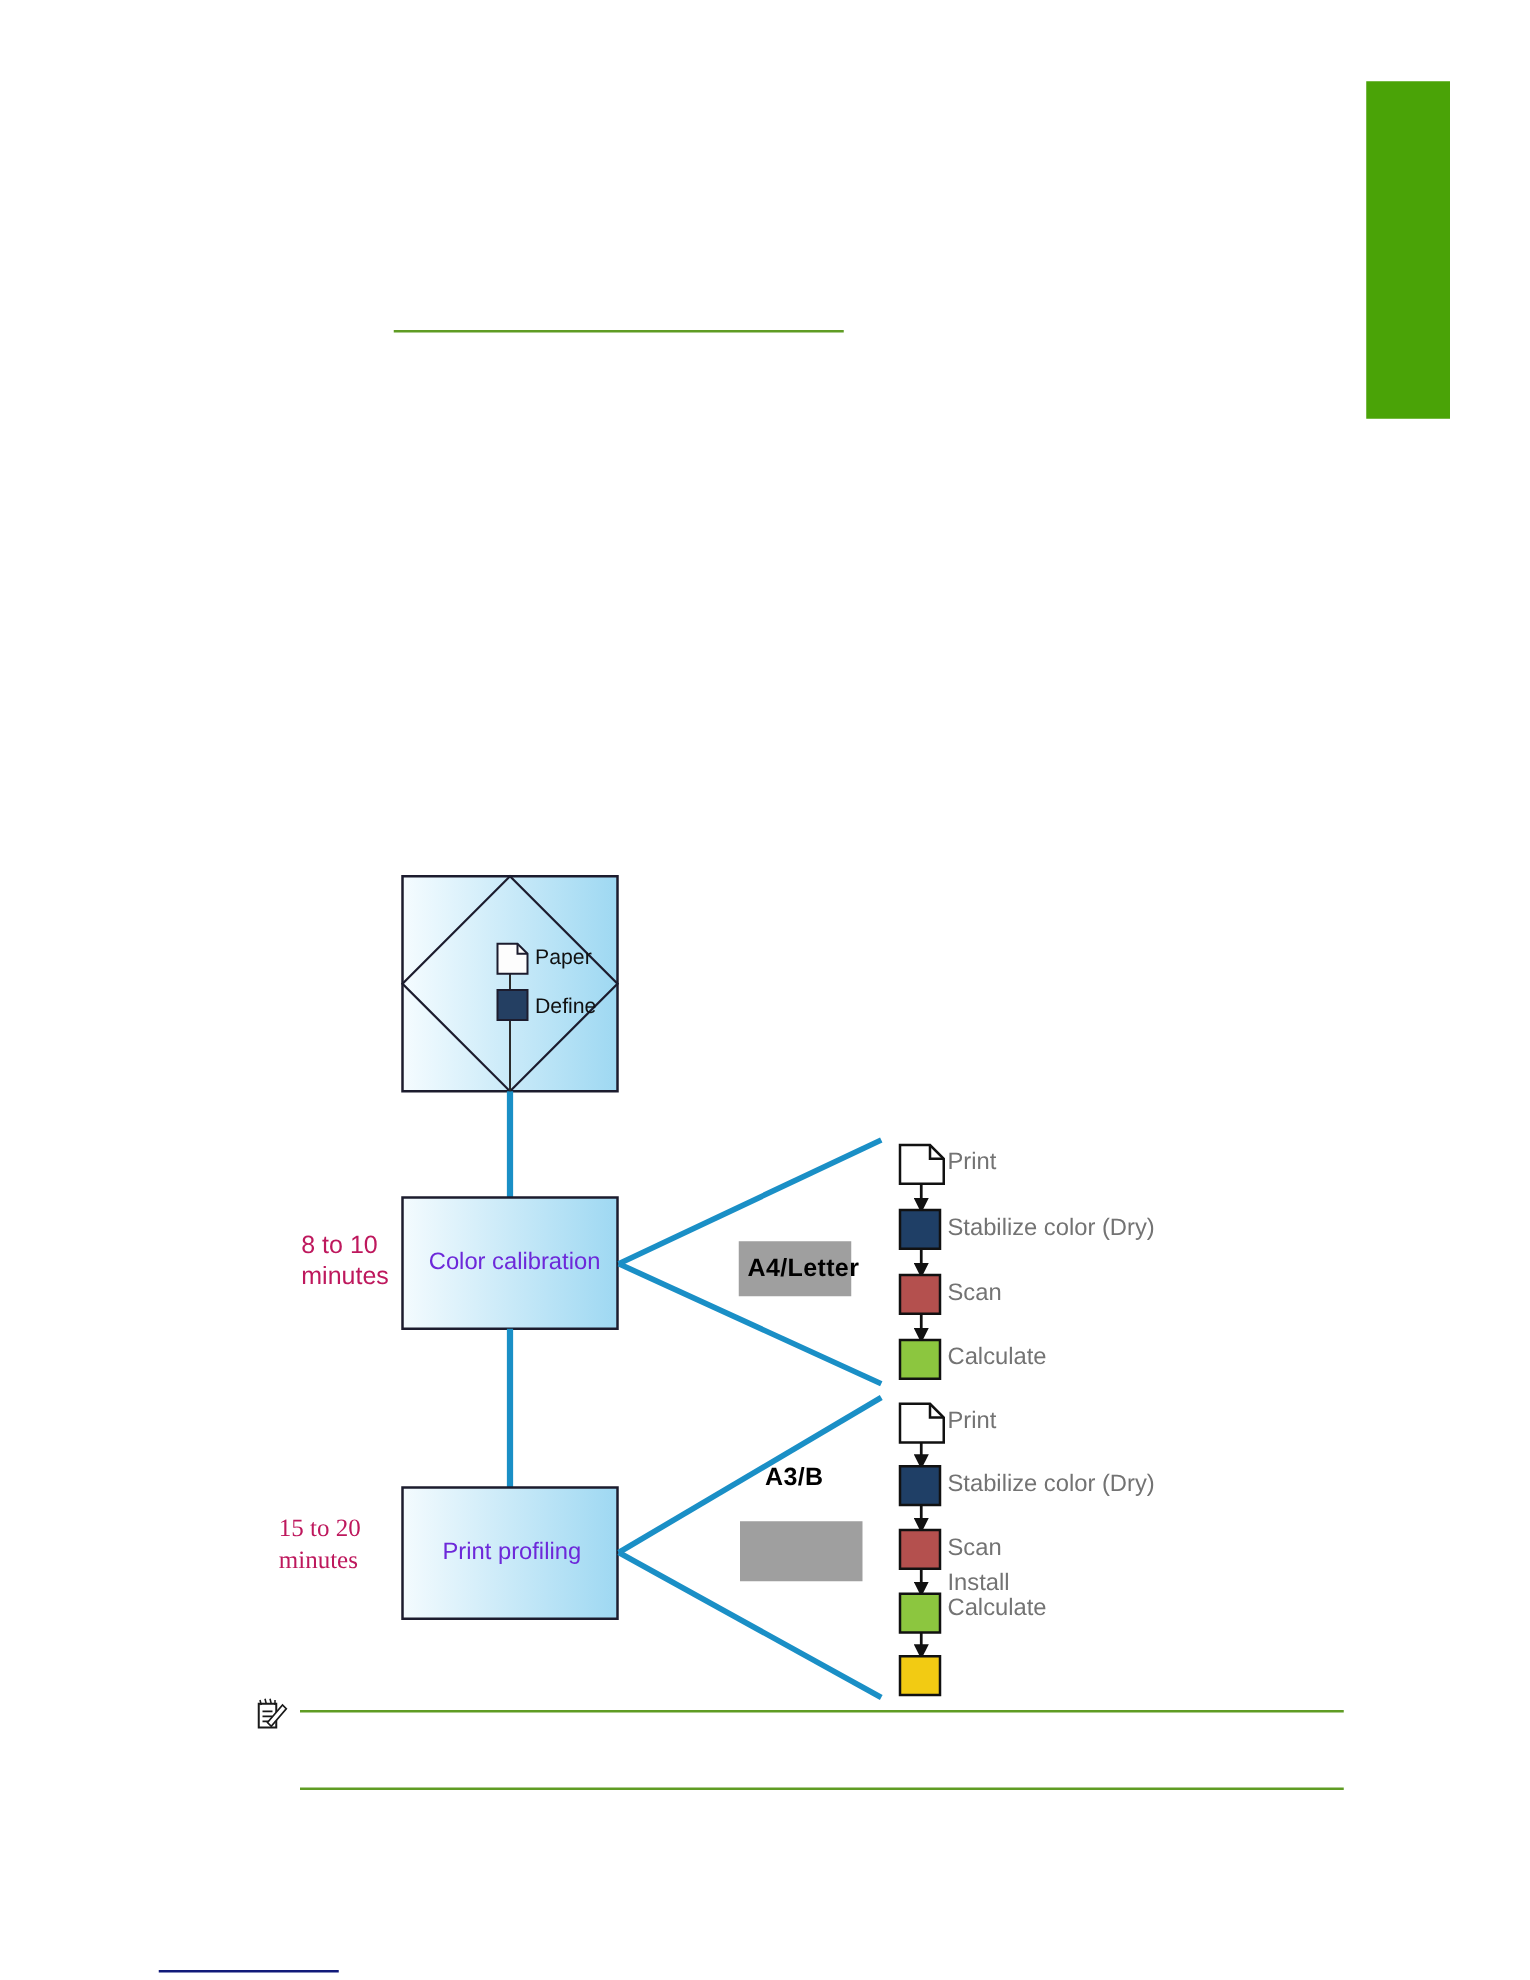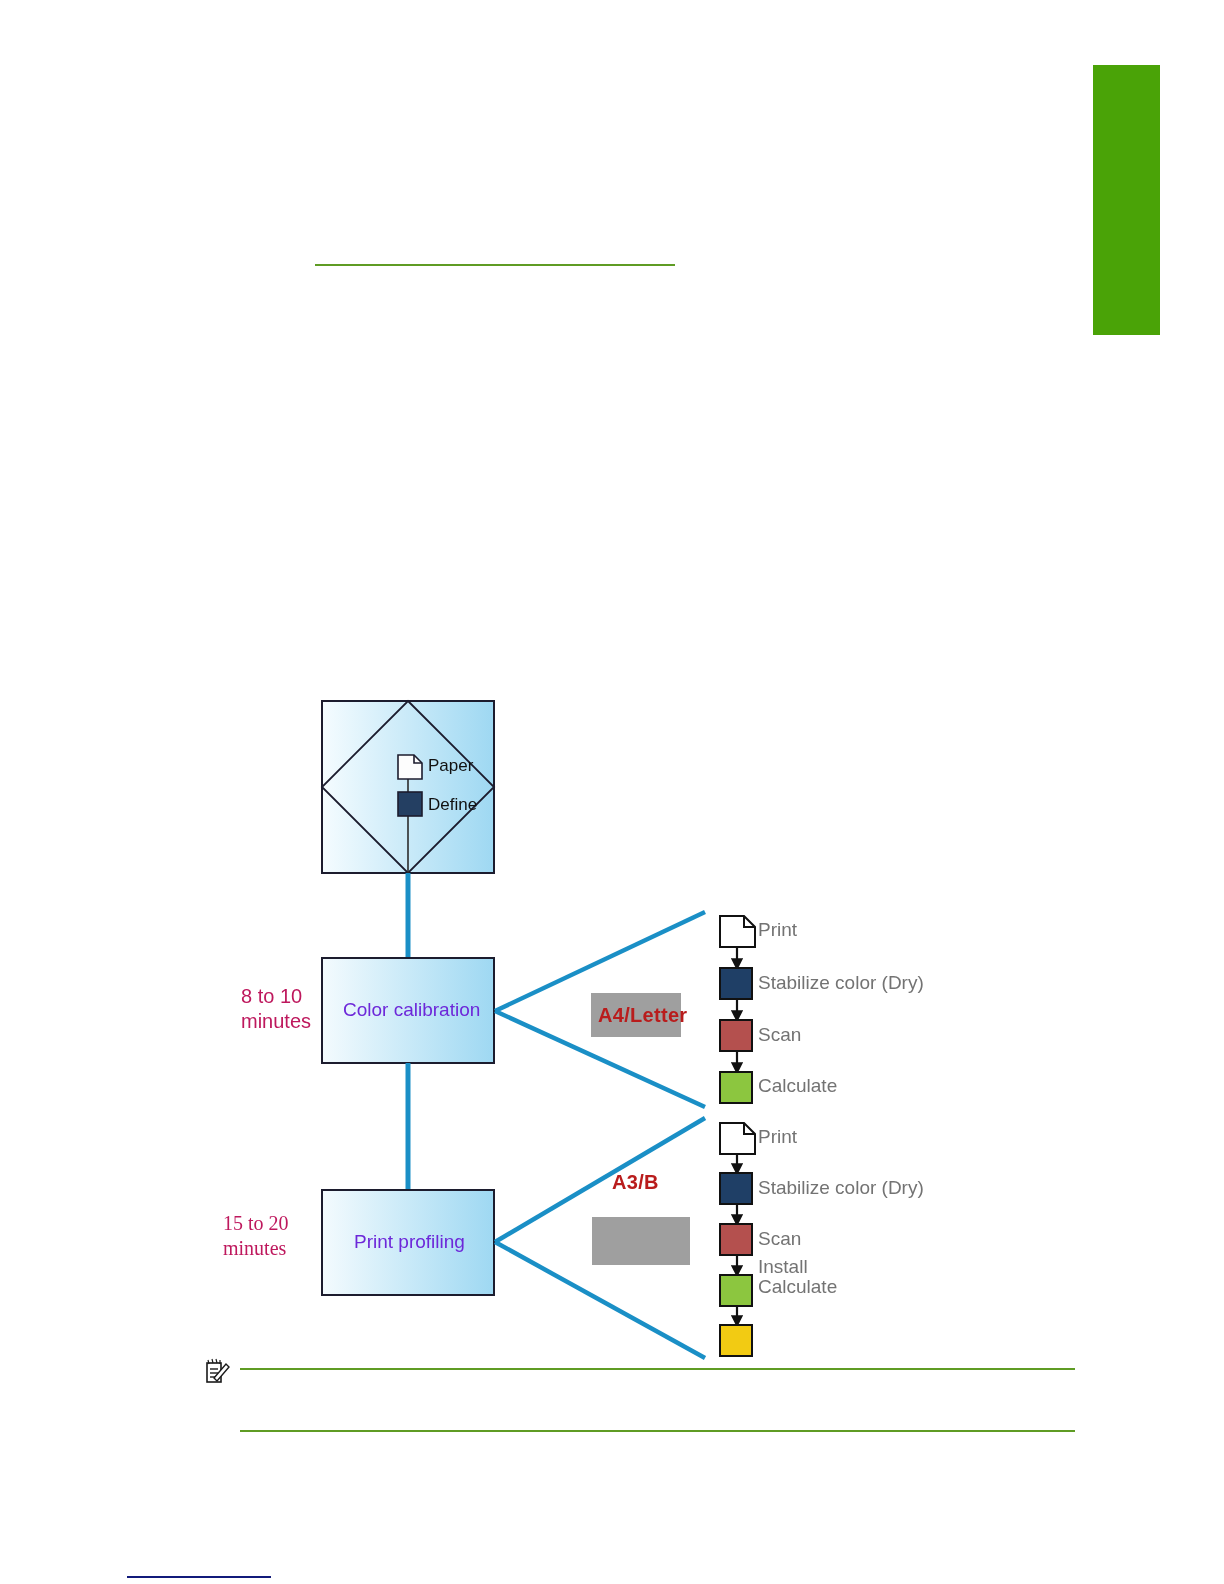--- a/index.html
+++ b/index.html
@@ -72,21 +72,21 @@
   .time-label {
     font-size: 20px;
     line-height: 25px;
     color: #be185d;
     text-align: left;
   }
 
   .badge-text {
     font-size: 20px;
     font-weight: bold;
-    color: #b91c1c;
+    color: #000000;
     letter-spacing: 0.3px;
   }
 
   .step-label {
     font-size: 19px;
     color: #737373;
   }
 
   .inner-label {
     font-size: 17px;

